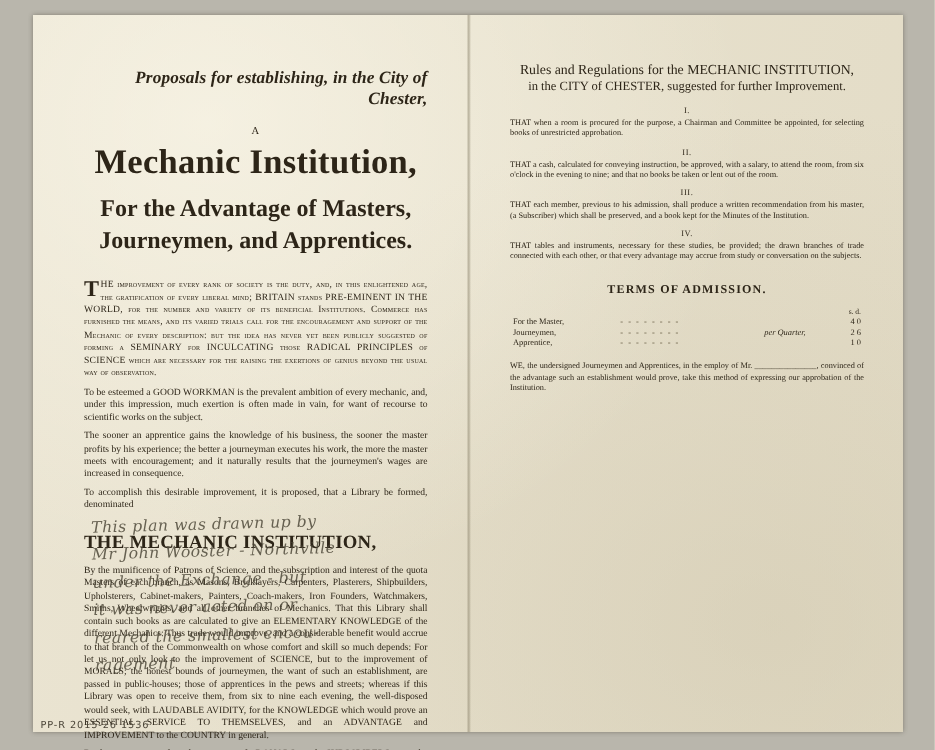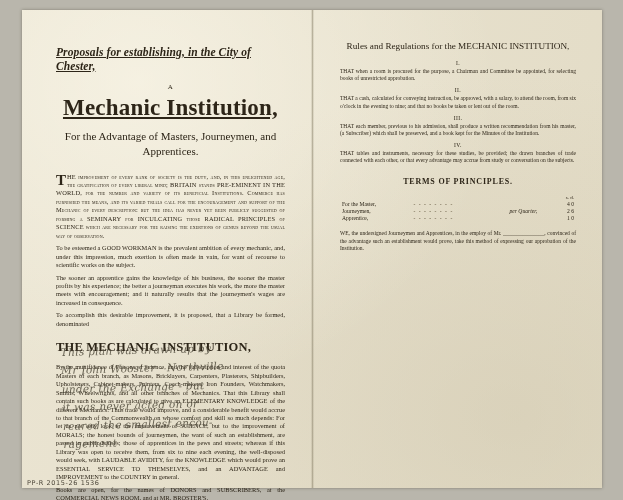--- a/index.html
+++ b/index.html
@@ -66,45 +66,43 @@
   }
   .ink {
     color: #2d2518;
   }
 
   
   .proposals {
     font-style: italic;
     font-weight: bold;
     font-size: 11.5px;
-    text-align: left;
+    text-align: right;
     letter-spacing: .1px;
     line-height: 1.2;
     margin-bottom: 9px;
-    text-decoration: underline;
   }
   .letter-a {
     text-align: center;
     font-size: 7px;
     letter-spacing: .5px;
     margin-bottom: 4px;
   }
   .bigtitle {
     text-align: center;
     font-size: 23px;
     font-weight: bold;
     letter-spacing: .2px;
     line-height: 1.1;
     margin: 2px 0 9px 0;
-    text-decoration: underline;
   }
   .subtitle {
     text-align: center;
-    font-size: 11px;
-    font-weight: normal;
+    font-size: 16px;
+    font-weight: bold;
     line-height: 1.35;
     margin-bottom: 14px;
   }
   .body-p {
     font-size: 6.4px;
     line-height: 1.32;
     text-align: justify;
     margin: 0 0 4px 0;
     -webkit-hyphens: auto;
     hyphens: auto;
@@ -236,40 +234,41 @@
 
       <div class="sect-head">THE MECHANIC INSTITUTION,</div>
 
       <p class="body-p">By the munificence of Patrons of Science, and the subscription and interest of the quota Masters of each branch, as Masons, Bricklayers, Carpenters, Plasterers, Shipbuilders, Upholsterers, Cabinet-makers, Painters, Coach-makers, Iron Founders, Watchmakers, Smiths, Wheelwrights, and all other branches of Mechanics. That this Library shall contain such books as are calculated to give an ELEMENTARY KNOWLEDGE of the different Mechanics: Thus trade would improve, and a considerable benefit would accrue to that branch of the Commonwealth on whose comfort and skill so much depends: For let us not only look to the improvement of SCIENCE, but to the improvement of MORALS; the honest bounds of journeymen, the want of such an establishment, are passed in public-houses; those of apprentices in the pews and streets; whereas if this Library was open to receive them, from six to nine each evening, the well-disposed would seek, with LAUDABLE AVIDITY, for the KNOWLEDGE which would prove an ESSENTIAL SERVICE TO THEMSELVES, and an ADVANTAGE and IMPROVEMENT to the COUNTRY in general.</p>
       <p class="body-p">Books are open, for the names of DONORS and SUBSCRIBERS, at the COMMERCIAL NEWS ROOM, and at MR. BROSTER'S.</p>
     </div>
 
     <div class="col col-right">
       <div class="rr-head">
         <div>Rules and Regulations for the MECHANIC INSTITUTION,</div>
+        <div class="small">in the CITY of CHESTER, suggested for further Improvement.</div>
       </div>
 
       <div>
         <div class="rule-num">I.</div>
         <p class="rule-p">THAT when a room is procured for the purpose, a Chairman and Committee be appointed, for selecting books of unrestricted approbation.</p>
       </div>
       <div>
         <div class="rule-num">II.</div>
         <p class="rule-p">THAT a cash, calculated for conveying instruction, be approved, with a salary, to attend the room, from six o'clock in the evening to nine; and that no books be taken or lent out of the room.</p>
       </div>
       <div>
         <div class="rule-num">III.</div>
         <p class="rule-p">THAT each member, previous to his admission, shall produce a written recommendation from his master, (a Subscriber) which shall be preserved, and a book kept for the Minutes of the Institution.</p>
       </div>
       <div>
         <div class="rule-num">IV.</div>
         <p class="rule-p">THAT tables and instruments, necessary for these studies, be provided; the drawn branches of trade connected with each other, or that every advantage may accrue from study or conversation on the subjects.</p>
       </div>
 
-      <div class="terms-head">TERMS OF PRINCIPLES.</div>
+      <div class="terms-head">TERMS OF ADMISSION.</div>
 
       <table class="terms-table">
         <tbody>
             <tr>
           <td class="t-label"></td>
           <td class="t-dots"></td>
           <td class="t-mid"></td>
           <td class="t-unit">s. d.</td>
         </tr>
         <tr>

